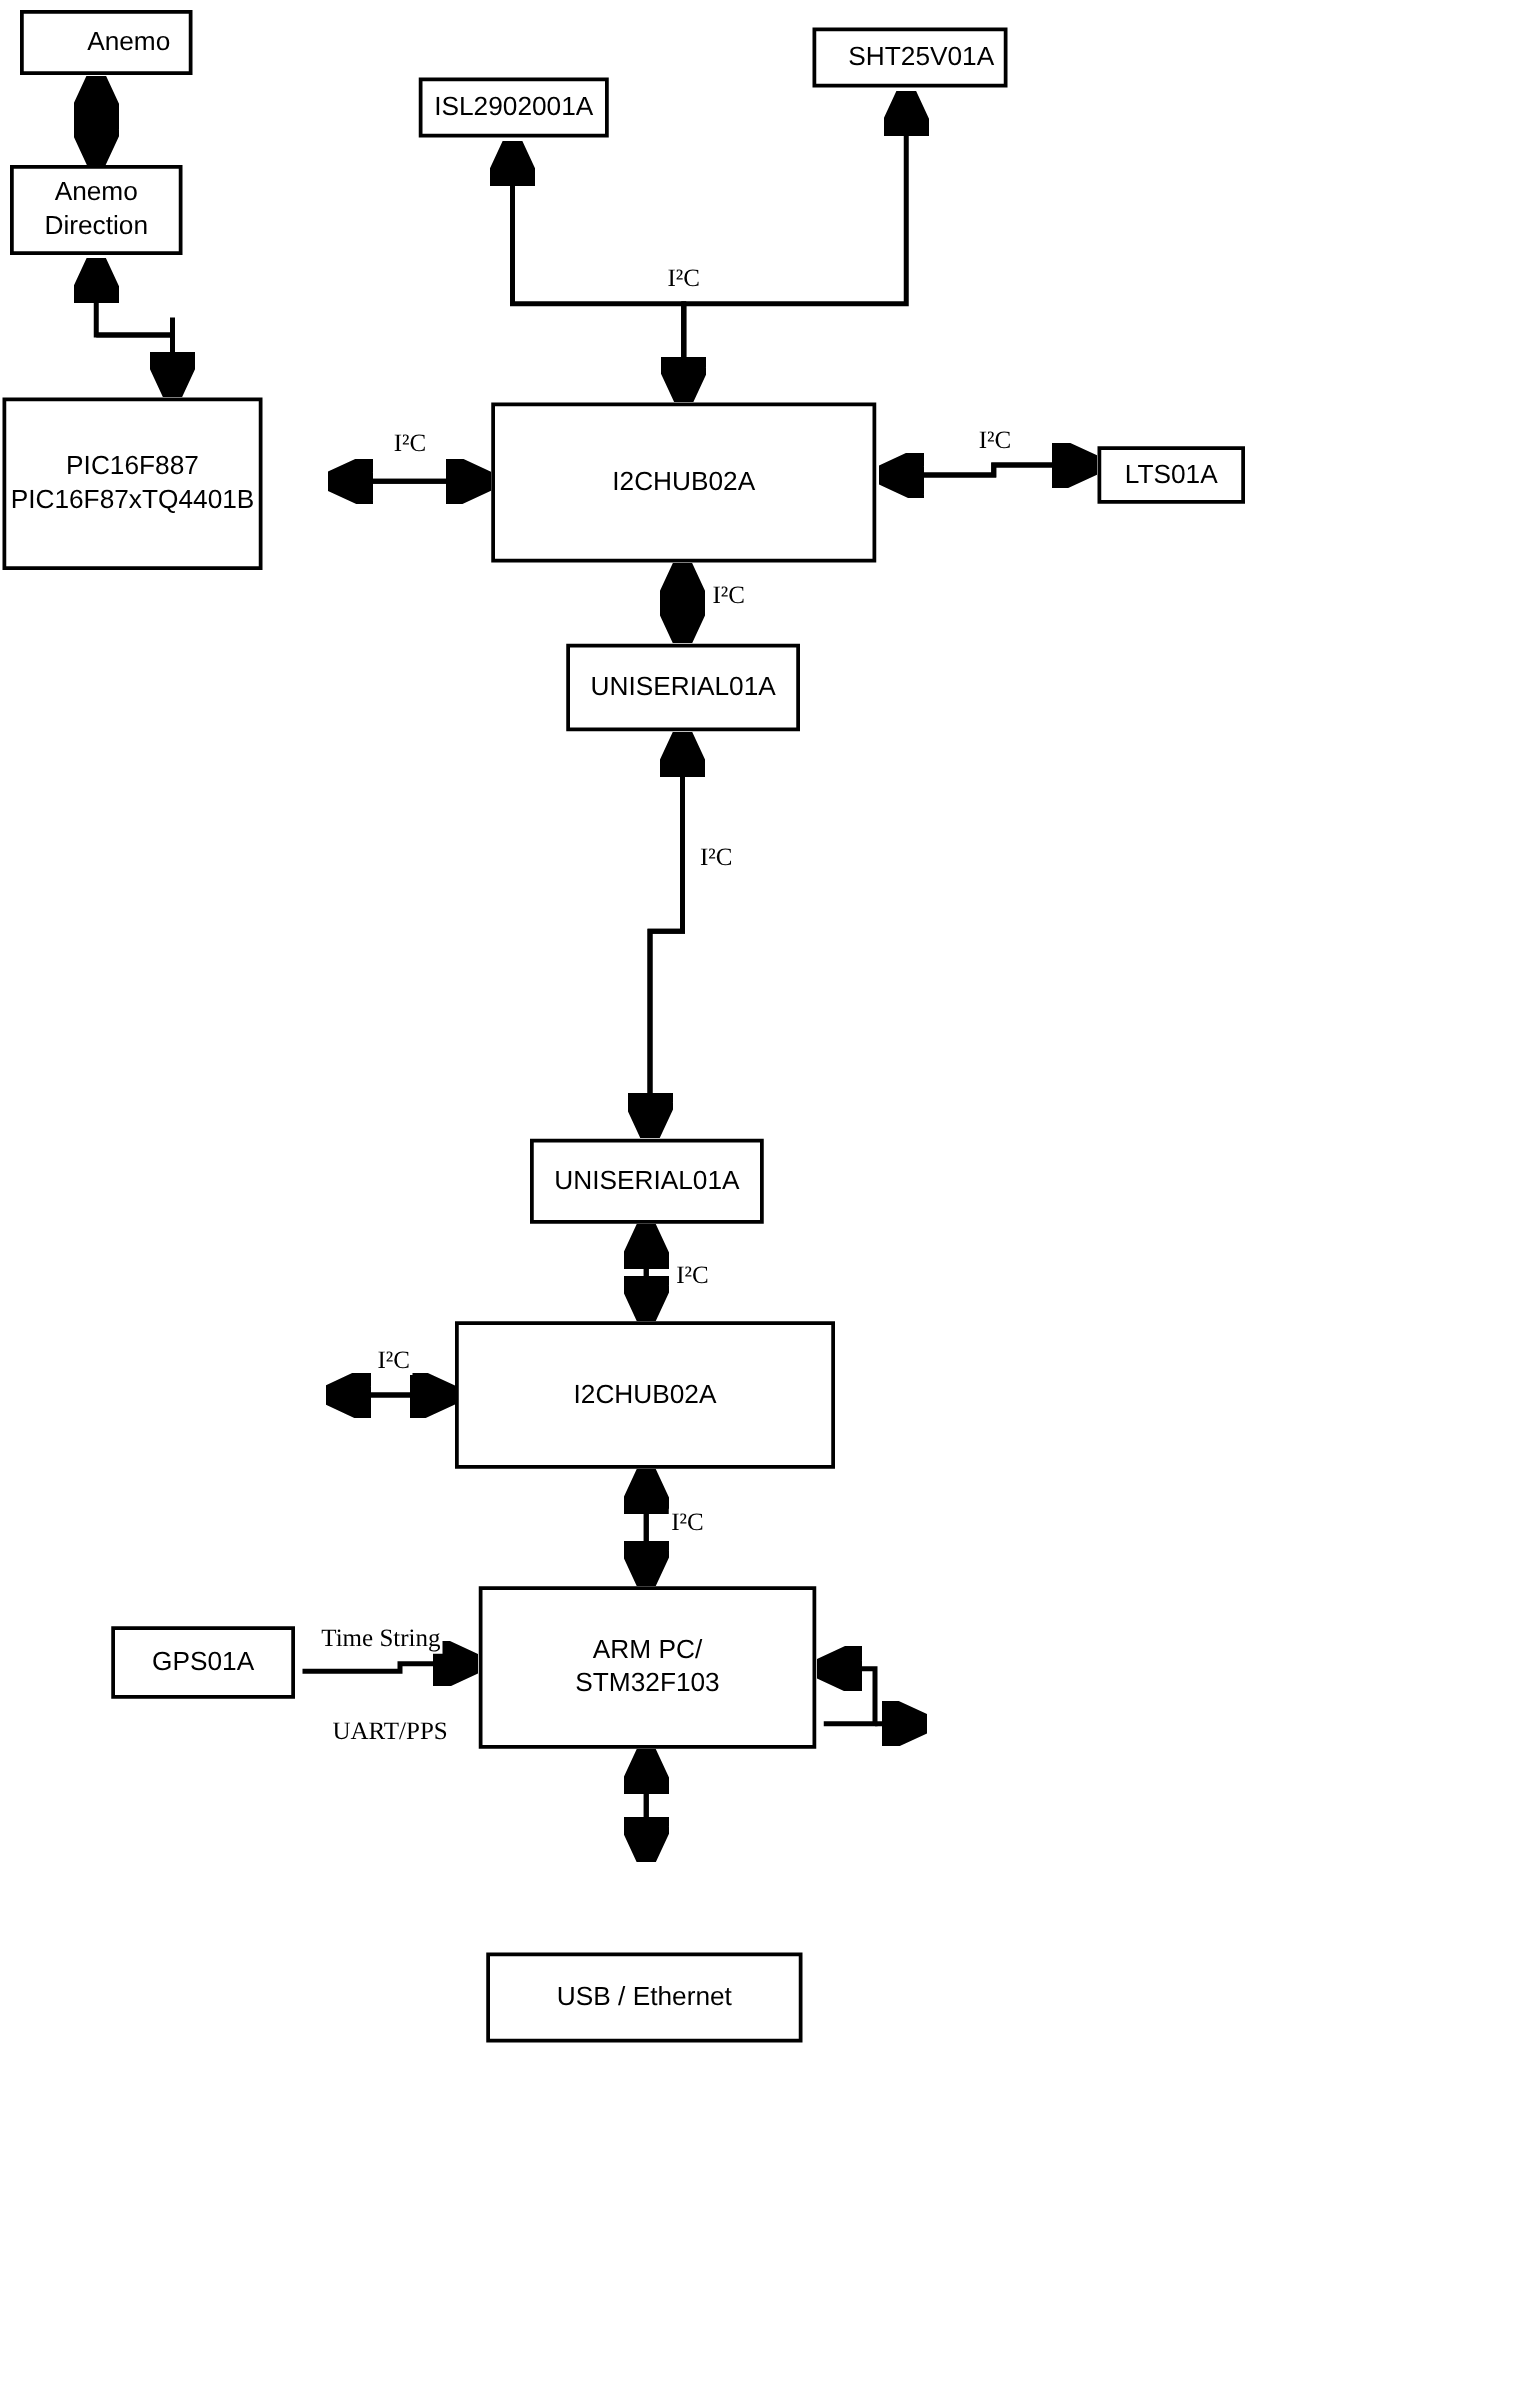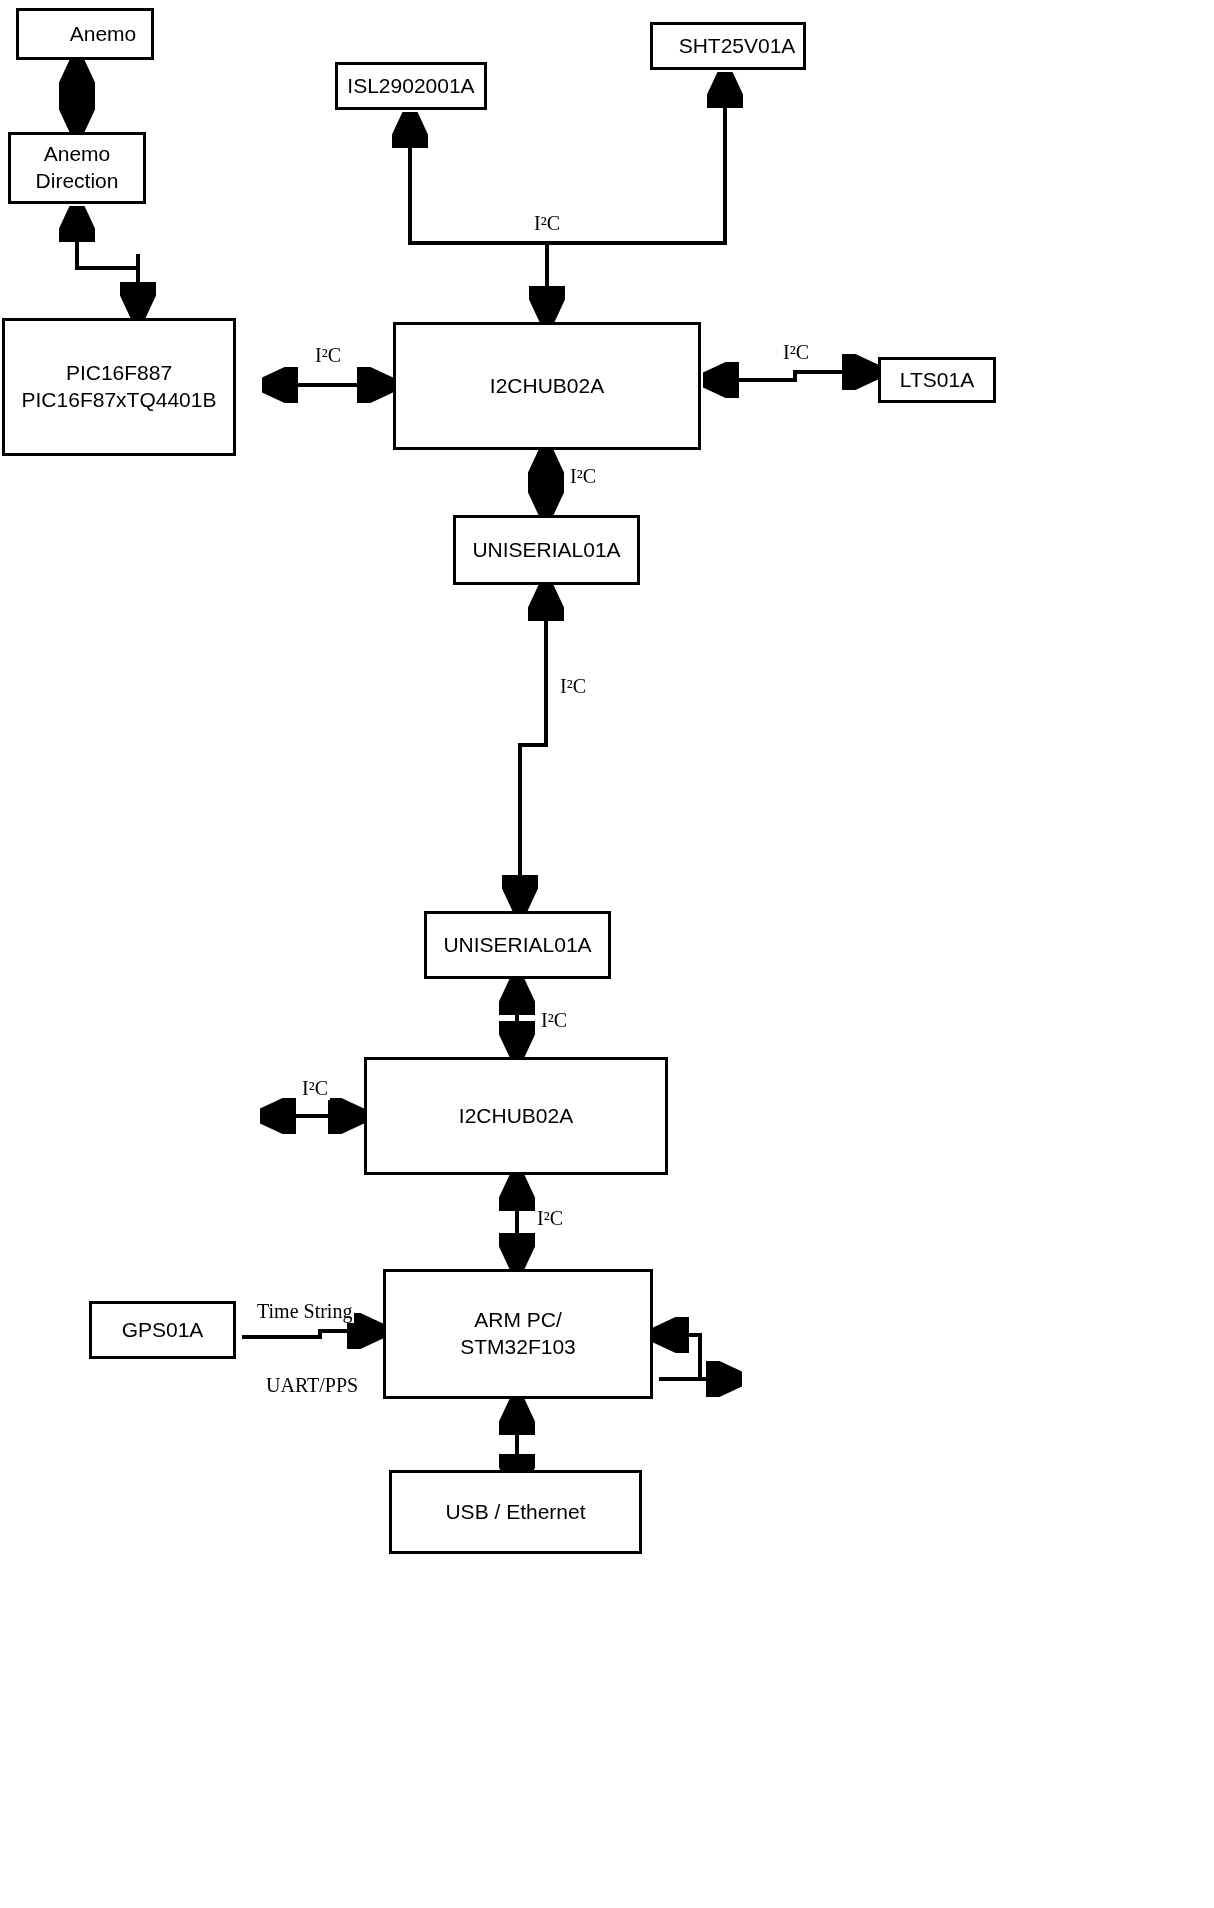--- a/index.html
+++ b/index.html
@@ -109,21 +109,21 @@
 
     <line x1="517" y1="1484" x2="517" y2="1405" marker-end="url(#arw)"></line>
     <line x1="517" y1="1405" x2="517" y2="1484" marker-end="url(#arw)"></line>
   </svg>
 
   <div class="node" style="left:16px; top:8px; width:138px; height:52px;padding-left:36px;">Anemo</div>
 
   <div class="node" style="left:8px; top:132px; width:138px; height:72px;">Anemo
 Direction</div>
 
-  <div class="node" style="left:2px; top:318px; width:234px; height:138px;">PIC16F887
+  <div class="node" style="left:2px; top:318px; width:208px; height:138px;">PIC16F887
 PIC16F87xTQ4401B</div>
 
   <div class="node" style="left:335px; top:62px; width:152px; height:48px;">ISL2902001A</div>
 
   <div class="node" style="left:650px; top:22px; width:156px; height:48px;padding-left:18px;">SHT25V01A</div>
 
   <div class="node" style="left:393px; top:322px; width:308px; height:128px;">I2CHUB02A</div>
 
   <div class="node" style="left:878px; top:357px; width:118px; height:46px;">LTS01A</div>
 
@@ -133,21 +133,21 @@
 
 
   <div class="node" style="left:364px; top:1057px; width:304px; height:118px;">I2CHUB02A</div>
 
   <div class="node" style="left:89px; top:1301px; width:147px; height:58px;">GPS01A</div>
 
   <div class="node" style="left:383px; top:1269px; width:270px; height:130px;">ARM PC/
 STM32F103</div>
 
 
-  <div class="node" style="left:389px; top:1470px; width:253px; height:84px;text-align:center;">USB / Ethernet</div>
+  <div class="node" style="left:389px; top:1562px; width:253px; height:72px;text-align:center;">USB / Ethernet</div>
 
   <div class="edge-label" style="left:532px; top:212px;">I²C</div>
 
   <div class="edge-label" style="left:313px; top:344px;">I²C</div>
 
   <div class="edge-label" style="left:781px; top:341px;">I²C</div>
 
   <div class="edge-label" style="left:568px; top:465px;">I²C</div>
 
   <div class="edge-label" style="left:558px; top:675px;">I²C</div>

